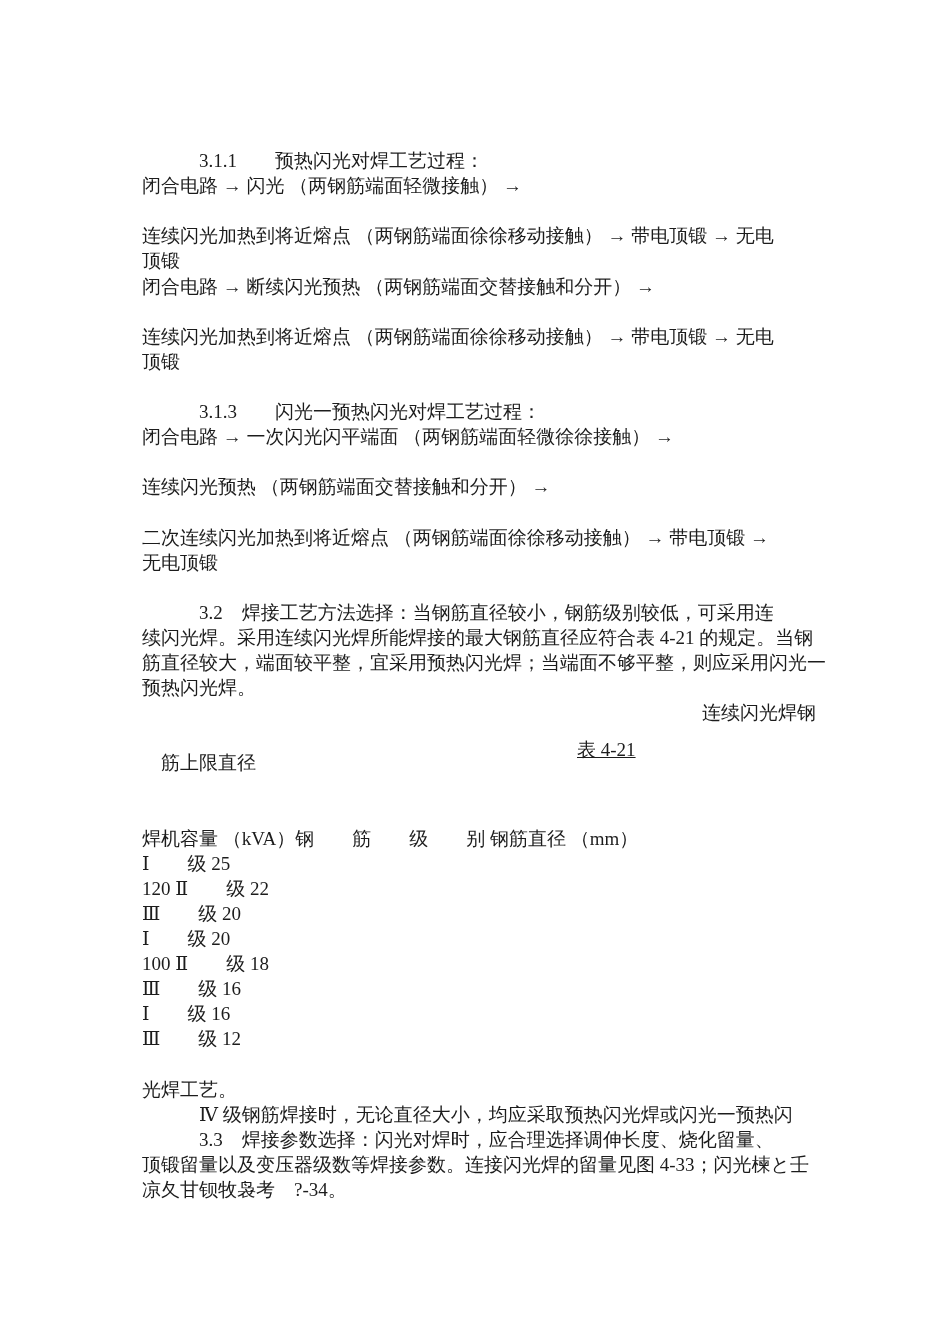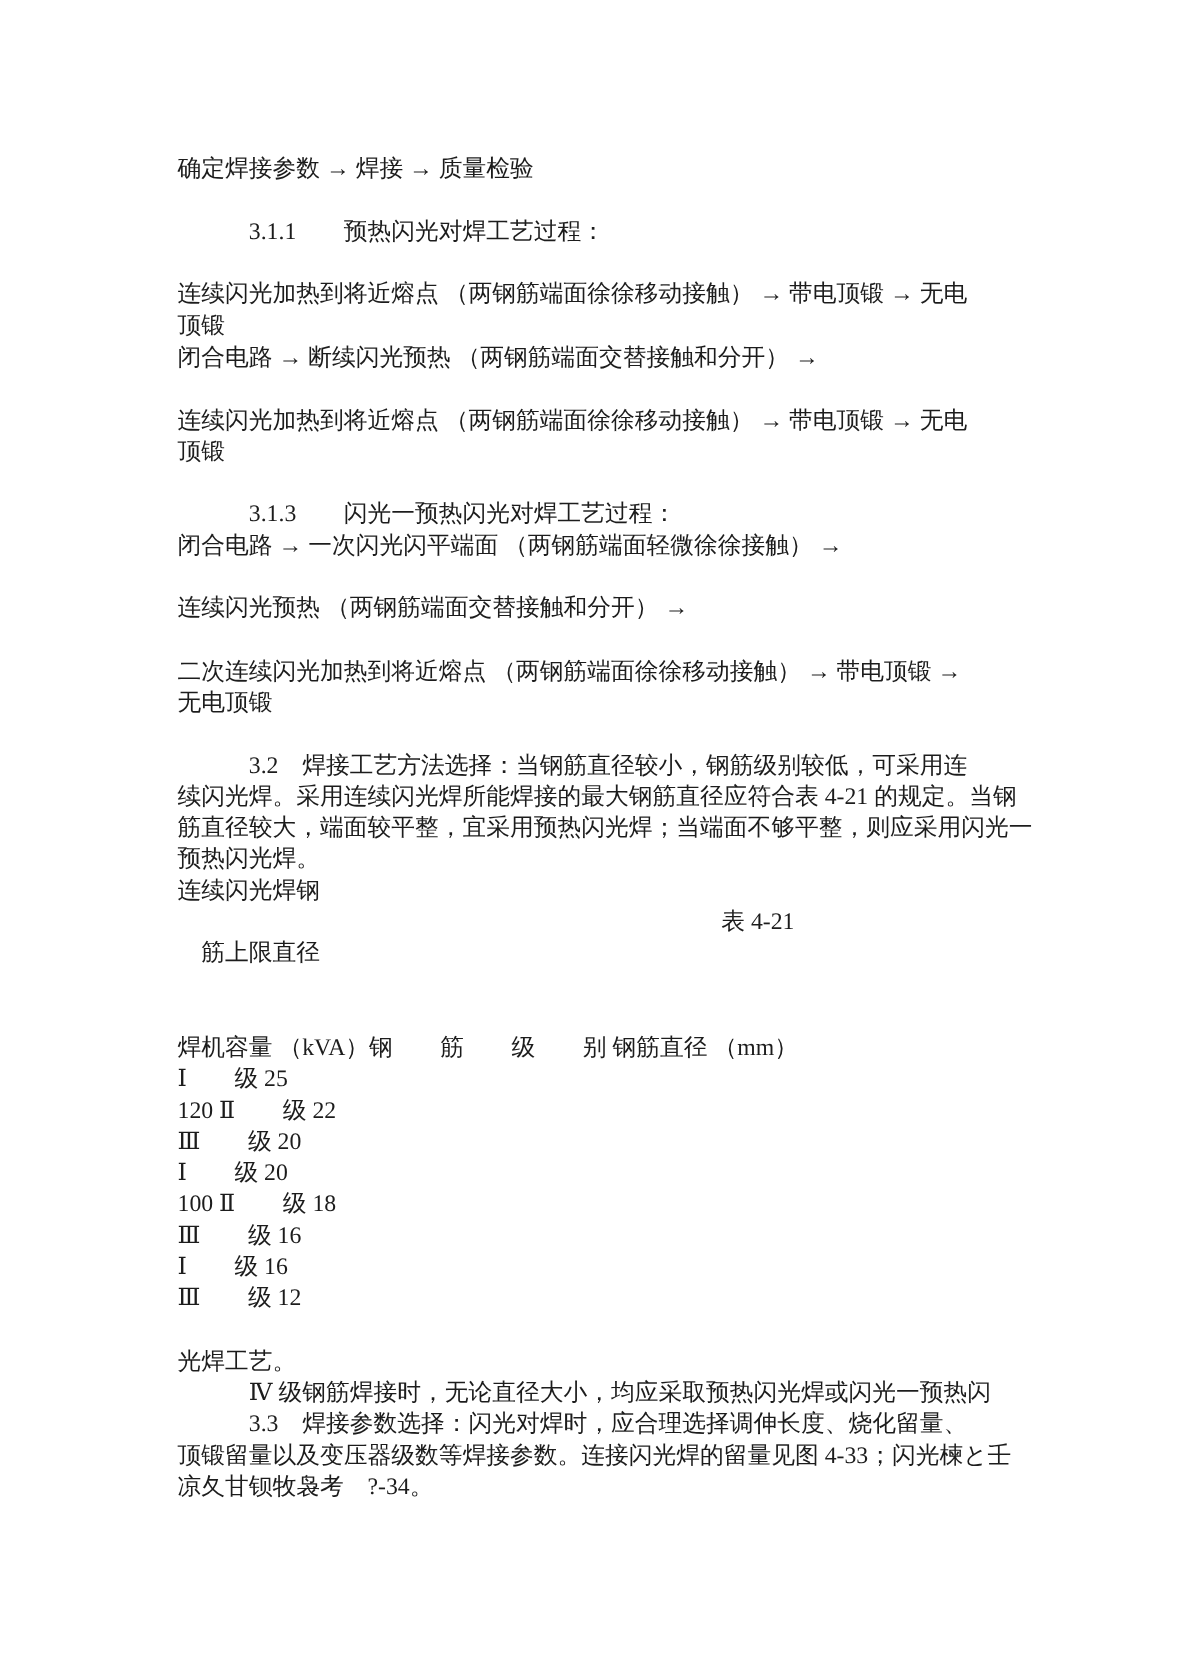--- a/index.html
+++ b/index.html
@@ -14,35 +14,36 @@
     color:#1c1c1c;
     font-family:"Liberation Serif","DejaVu Serif",serif;
     font-size:19px;
     line-height:25.1px;
   }
   .ln{
     white-space:pre;
     min-height:25.1px;
     width:674px;
   }
-  .ln.right{ }
+  .ln.right{ text-align:right; }
   .ln.cap{ position:relative; }
   .ln.cap .tnum{
     position:absolute;
-    left:435px; top:0;
+    left:435px; top:12px;
     white-space:pre;
+    text-decoration:underline;
   }
 </style>
 </head>
 <body>
 
 <div class="page">
-  <div class="ln">确定焊接参数 → 焊接 → 质量检验</div>
   <div class="ln"></div>
   <div class="ln">　　　3.1.1　　预热闪光对焊工艺过程：</div>
+  <div class="ln">闭合电路 → 闪光 （两钢筋端面轻微接触） →</div>
   <div class="ln"></div>
   <div class="ln">连续闪光加热到将近熔点 （两钢筋端面徐徐移动接触） → 带电顶锻 → 无电</div>
   <div class="ln">顶锻</div>
   <div class="ln">闭合电路 → 断续闪光预热 （两钢筋端面交替接触和分开） →</div>
   <div class="ln"></div>
   <div class="ln">连续闪光加热到将近熔点 （两钢筋端面徐徐移动接触） → 带电顶锻 → 无电</div>
   <div class="ln">顶锻</div>
   <div class="ln"></div>
   <div class="ln">　　　3.1.3　　闪光一预热闪光对焊工艺过程：</div>
   <div class="ln">闭合电路 → 一次闪光闪平端面 （两钢筋端面轻微徐徐接触） →</div>

